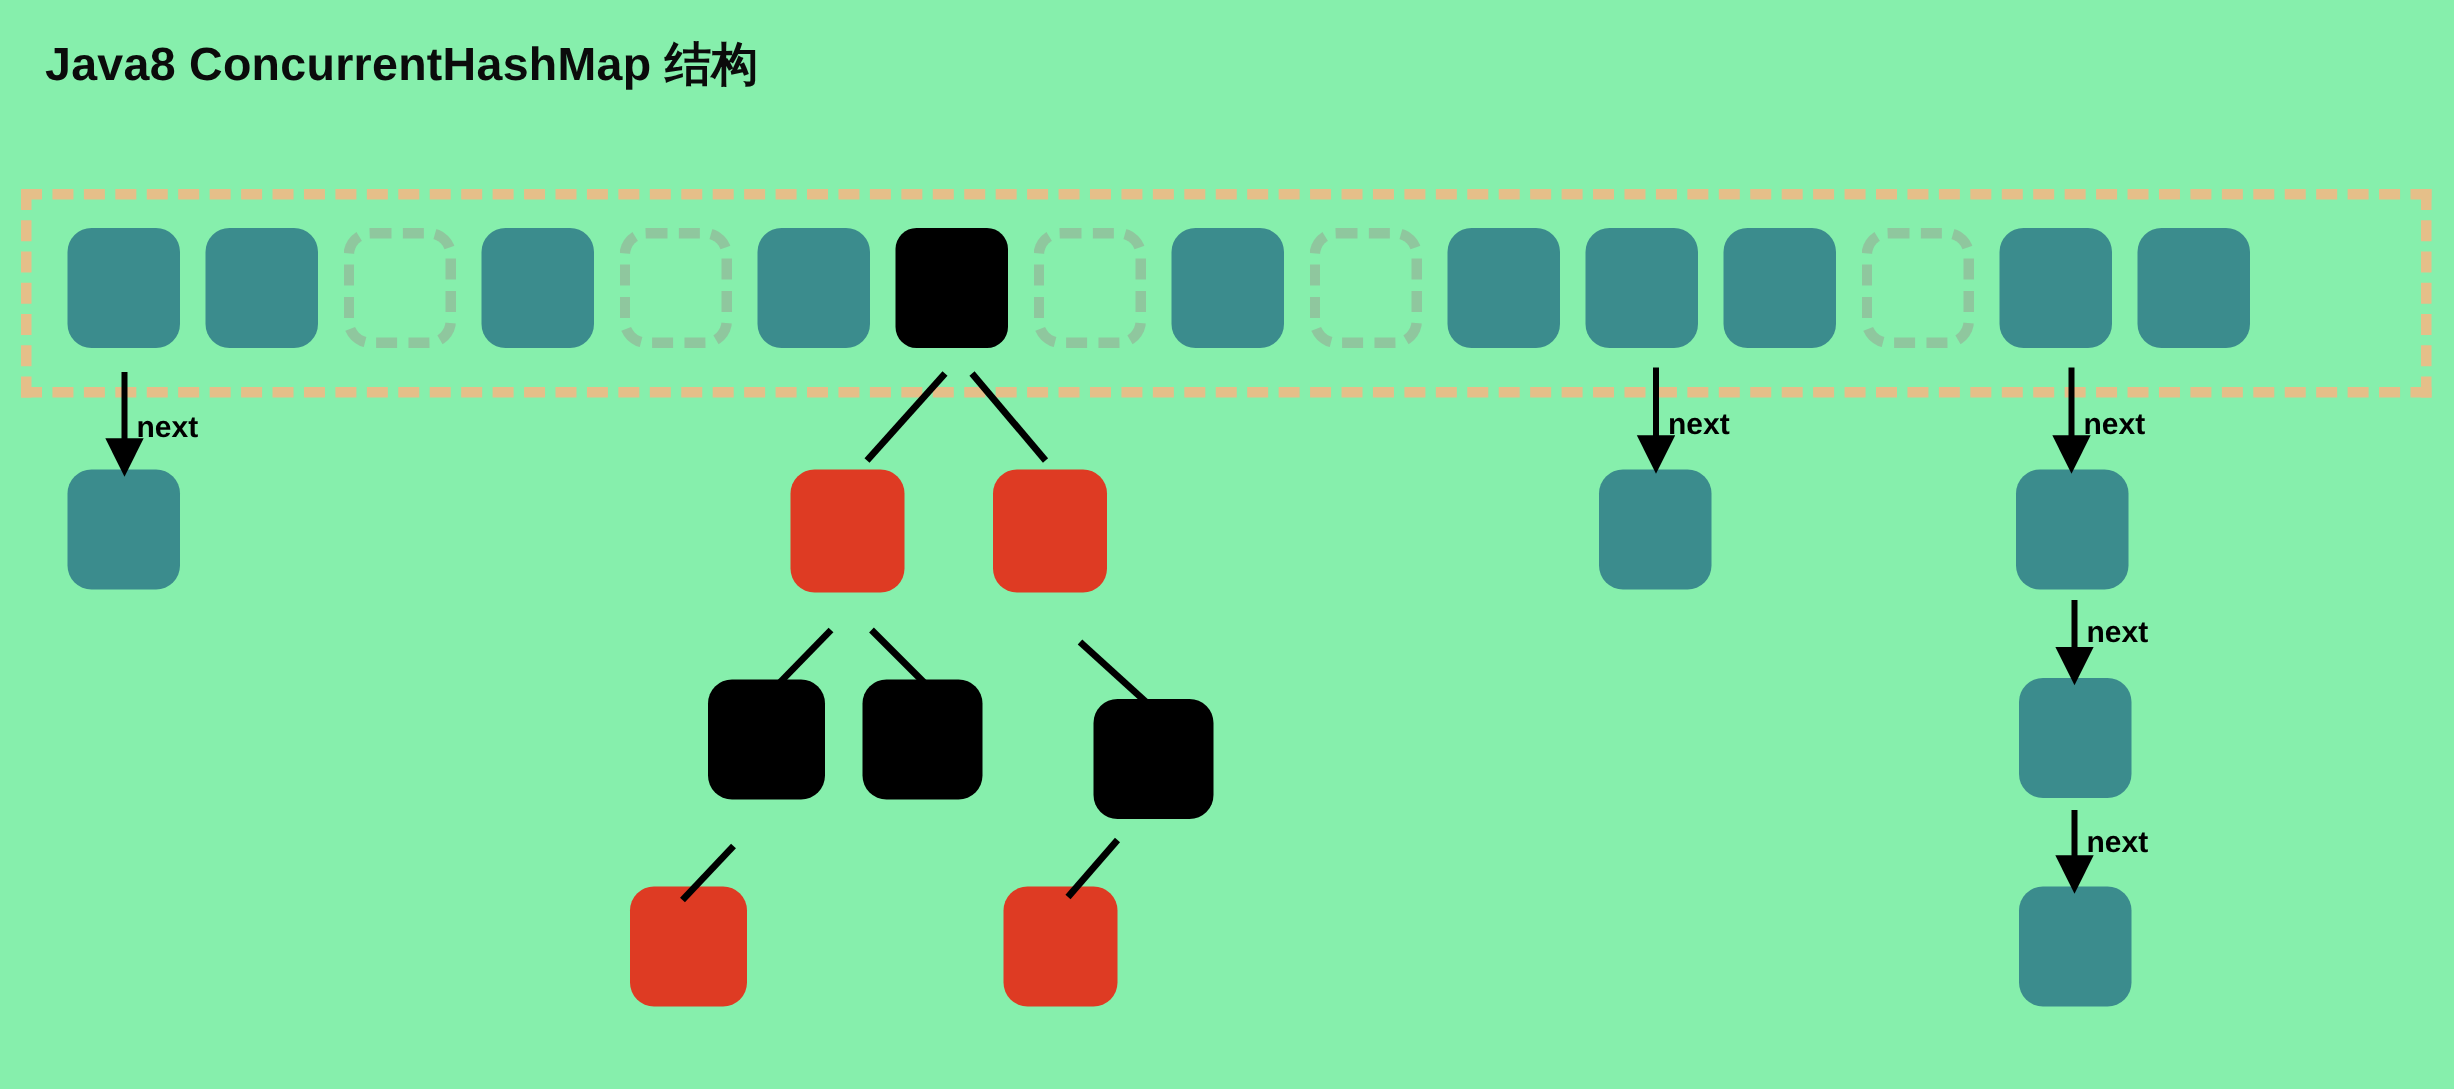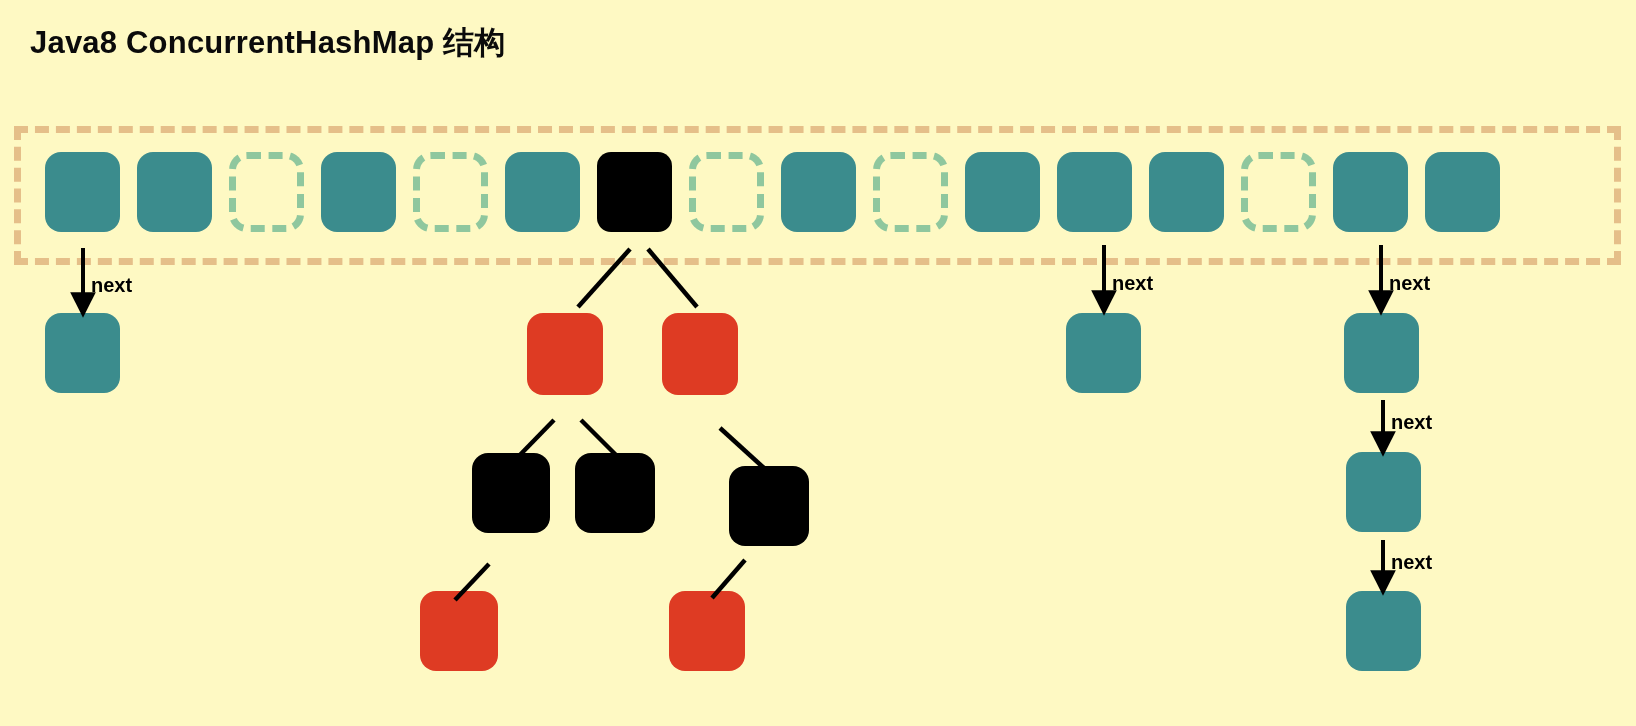--- a/index.html
+++ b/index.html
@@ -7,21 +7,21 @@
     padding: 0;
     background: #ffffff;
   }
   body {
     font-family: "Liberation Sans", sans-serif;
   }
   #canvas {
     position: relative;
     width: 1636px;
     height: 726px;
-    background: #fef9c3;
+    background: #86efac;
     overflow: hidden;
   }
   #title {
     position: absolute;
     left: 30px;
     top: 22px;
     font-size: 31px;
     font-weight: bold;
     color: #0b0b0b;
     letter-spacing: 0.2px;

